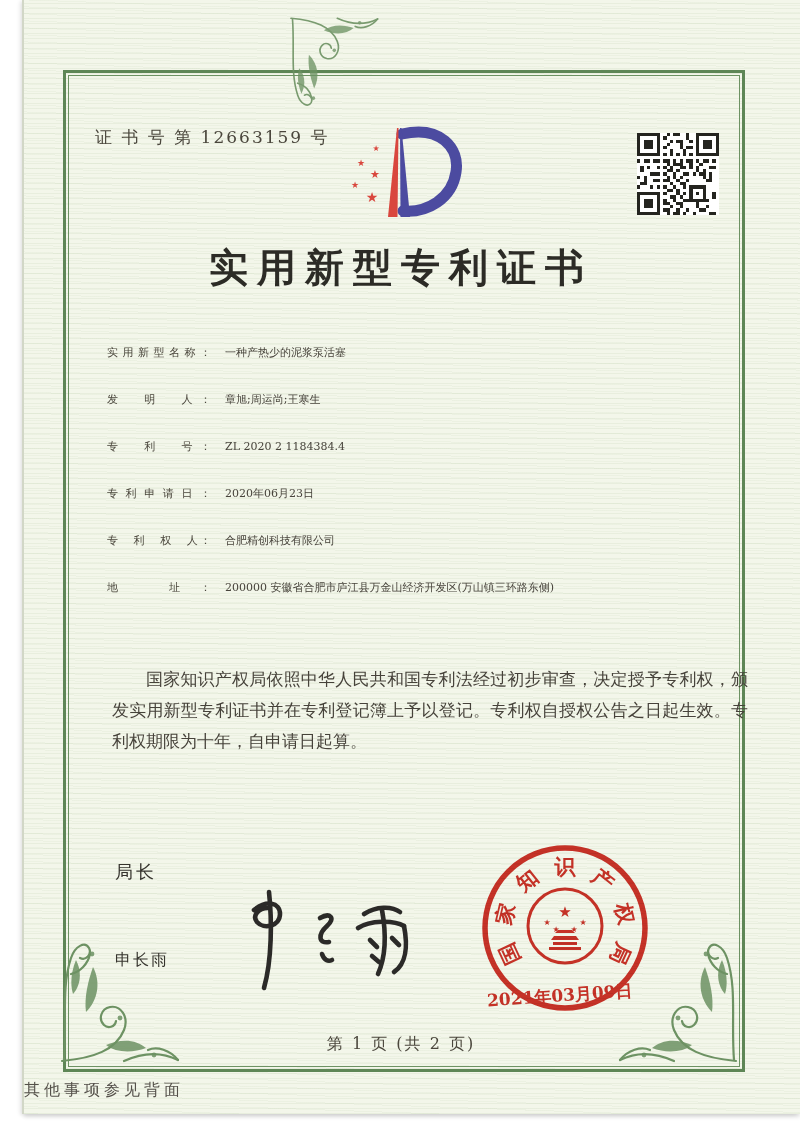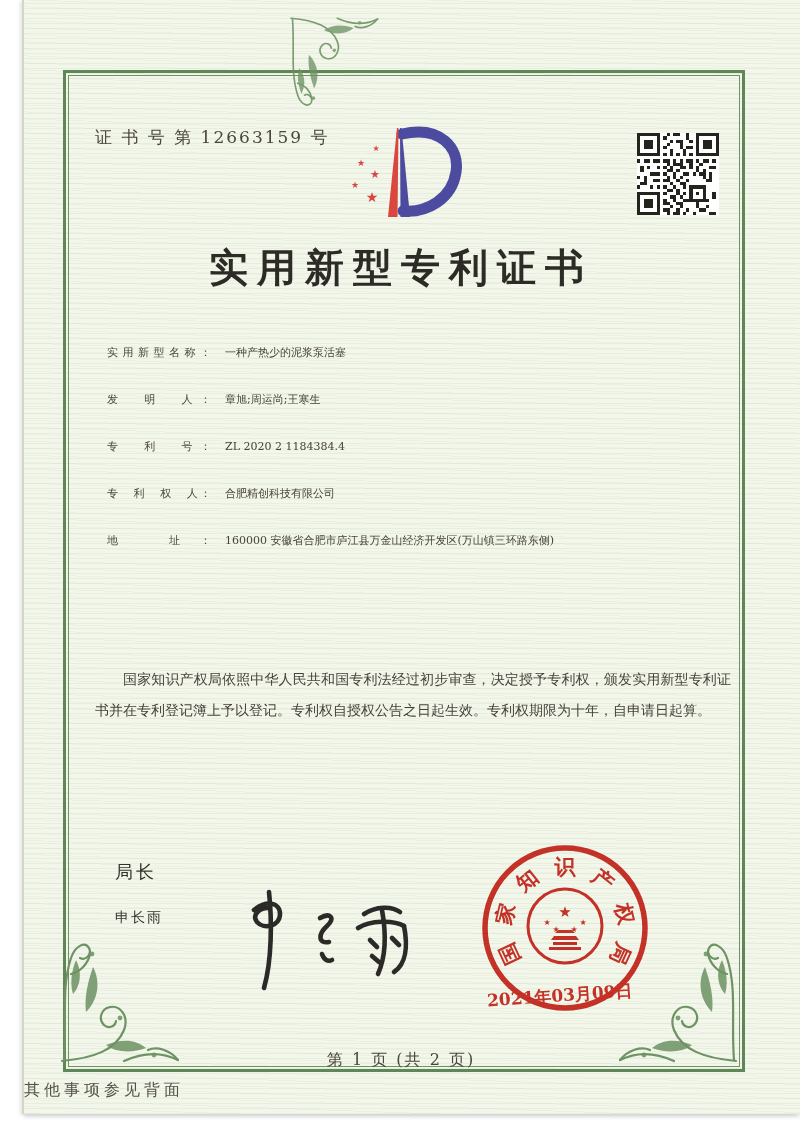--- a/index.html
+++ b/index.html
@@ -22,30 +22,30 @@
   .title{position:absolute;left:39px;top:241px;width:676px;text-align:center;
          font-size:39px;font-weight:bold;letter-spacing:9px;color:#2c2b26;}
   .fields{position:absolute;left:71px;top:341px;width:644px;font-size:11px;margin-left:12px;}
   .field-row{margin-bottom:23px;line-height:24px;}
   .field-row.addr{margin-bottom:12px;}
   .field-label{display:inline-block;width:104px;text-align:justify;text-align-last:justify;
                vertical-align:top;color:#4a463c;}
   .field-value{display:inline-block;margin-left:14px;max-width:478px;vertical-align:top;color:#47433b;}
   .grant-row{display:flex;}
   .grant-group2{margin-left:54px;}
-  .paras{position:absolute;left:71px;top:664px;width:636px;font-size:14px;line-height:31px;
+  .paras{position:absolute;left:88px;top:664px;width:636px;font-size:17px;line-height:31px;
          text-align:justify;color:#46423a;}
   .paras p{margin:0 0 4px 0;text-indent:2em;}
   .sig-title{position:absolute;left:91px;top:860px;font-size:18px;color:#35332d;letter-spacing:3px;}
-  .sig-name{position:absolute;left:91px;top:909px;font-size:14px;color:#35332d;letter-spacing:2px;}
+  .sig-name{position:absolute;left:91px;top:950px;font-size:16px;color:#35332d;letter-spacing:2px;}
   .sig-script{position:absolute;left:200px;top:884px;width:212px;height:112px;}
   .seal{position:absolute;left:451px;top:838px;width:180px;height:180px;mix-blend-mode:multiply;}
   .seal text{font-family:"DejaVu Serif","Liberation Serif",serif;}
   .page-info{position:absolute;left:39px;top:1034px;width:676px;text-align:center;
-             font-size:16px;letter-spacing:2px;color:#4a463c;margin-top:16px;}
+             font-size:16px;letter-spacing:2px;color:#4a463c;}
   .back-note{position:absolute;left:0;top:1080px;width:776px;
              font-size:16px;letter-spacing:4px;color:#54504a;}
   .flourish{position:absolute;pointer-events:none;}
   .fl-bl{left:34px;top:914px;width:150px;height:150px;}
   .fl-br{left:566px;top:914px;width:150px;height:150px;transform:scaleX(-1);}
   .fl-top{left:264px;top:16px;width:112px;height:112px;transform:scaleY(-1);opacity:.9;}
 </style>
 </head>
 <body>
 
@@ -136,24 +136,27 @@
       <div class="field-row">
         <span class="field-label">实用新型名称：</span><span class="field-value">一种产热少的泥浆泵活塞</span>
       </div>
       <div class="field-row">
         <span class="field-label">发　明　人：</span><span class="field-value">章旭;周运尚;王寒生</span>
       </div>
       <div class="field-row">
         <span class="field-label">专　利　号：</span><span class="field-value">ZL 2020 2 1184384.4</span>
       </div>
       <div class="field-row">
+        <span class="field-label">专利申请日：</span><span class="field-value">2020年06月23日</span>
+      </div>
+      <div class="field-row">
         <span class="field-label">专　利　权　人：</span><span class="field-value">合肥精创科技有限公司</span>
       </div>
       <div class="field-row addr">
-        <span class="field-label">地　址：</span><span class="field-value">160000 安徽省合肥市庐江县万金山经济开发区(万山镇三环路东侧)</span>
+        <span class="field-label">地　址：</span><span class="field-value">200000 安徽省合肥市庐江县万金山经济开发区(万山镇三环路东侧)</span>
       </div>
     </div>
 
     <div class="paras">
       <p>国家知识产权局依照中华人民共和国专利法经过初步审查，决定授予专利权，颁发实用新型专利证书并在专利登记簿上予以登记。专利权自授权公告之日起生效。专利权期限为十年，自申请日起算。</p>
     </div>
 
     <div class="sig-title">局长</div>
     <div class="sig-name">申长雨</div>
 

